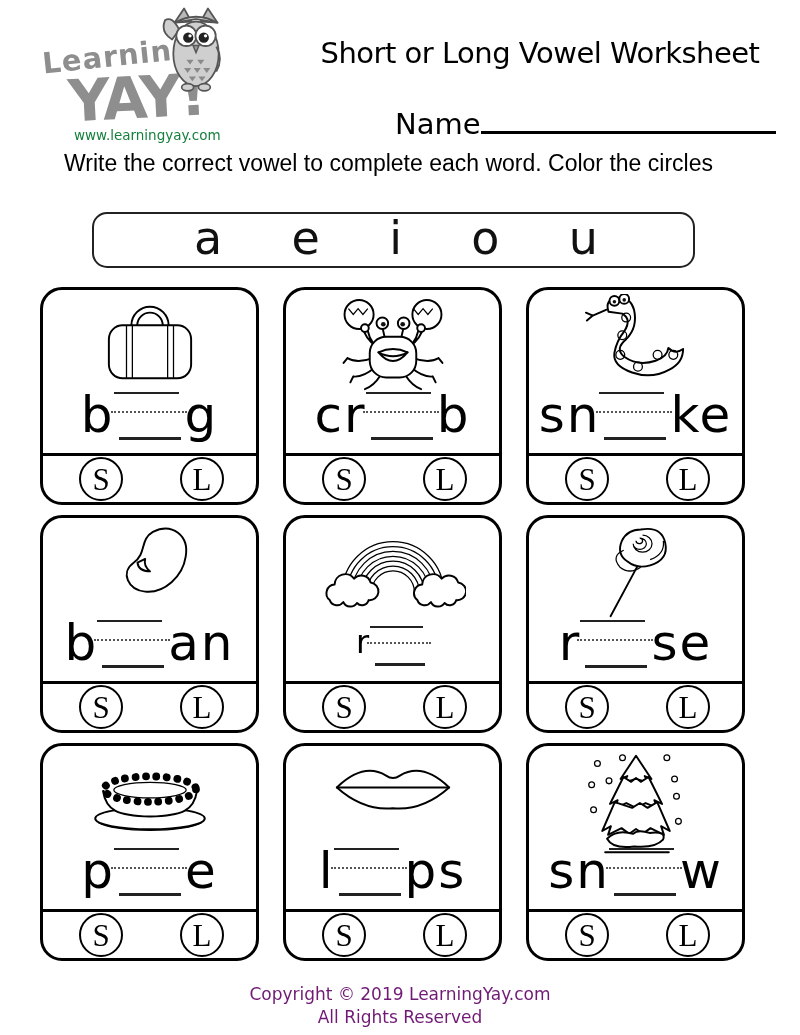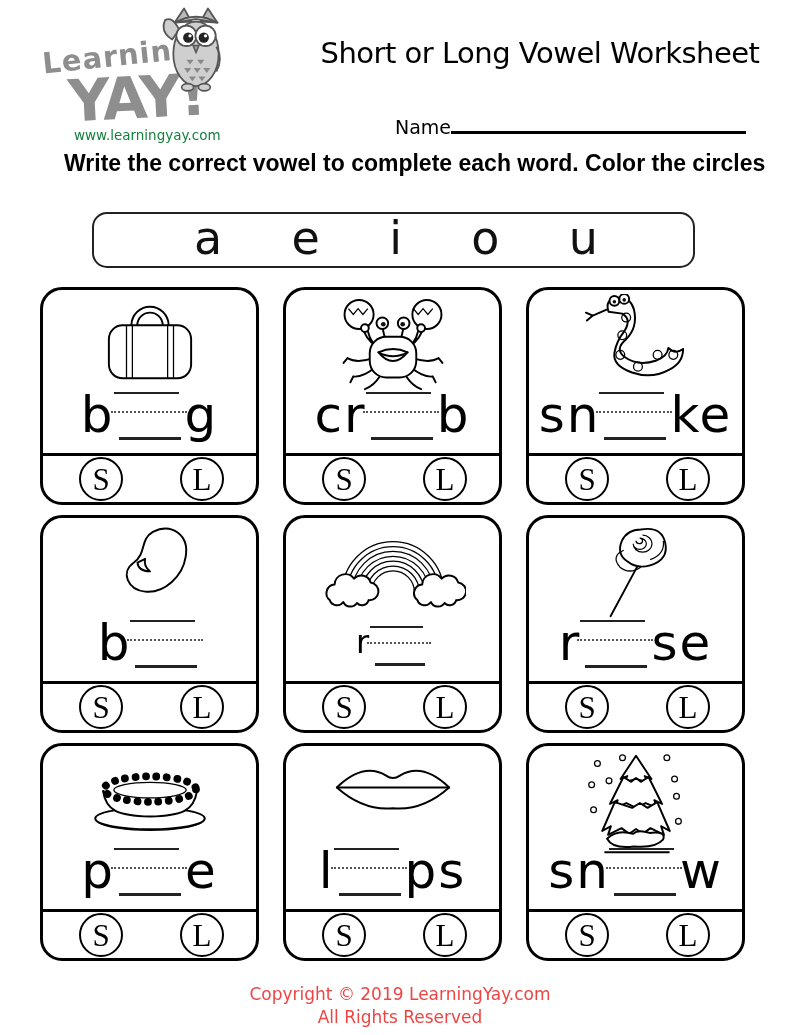--- a/index.html
+++ b/index.html
@@ -7,24 +7,24 @@
 
   
   .logo { position:absolute; left:28px; top:6px; width:215px; height:140px; }
   .logo-learning { position:absolute; left:14px; top:32px; font-size:29px; font-weight:bold; color:#8e8e8e; transform:rotate(-6deg); letter-spacing:1px; }
   .logo-yay { position:absolute; left:40px; top:58px; font-size:58px; font-weight:bold; color:#8e8e8e; letter-spacing:-2px; transform:rotate(-3deg); }
   .logo-url { position:absolute; left:46px; top:121px; font-size:13.5px; color:#15803d; }
   .owl { position:absolute; left:132px; top:0; width:72px; height:86px; }
 
   .title-block { position:absolute; left:300px; top:36px; width:480px; text-align:center; }
   .title { font-size:29px; color:#000; letter-spacing:-0.5px; }
-  .name-row { position:absolute; left:395px; top:104px; font-size:19px; color:#000; white-space:nowrap; }
+  .name-row { position:absolute; left:395px; top:104px; font-size:29px; color:#000; white-space:nowrap; }
   .name-line { display:inline-block; width:295px; border-bottom:3px solid #000; height:30px; vertical-align:baseline; }
 
-  .instructions { position:absolute; left:64px; top:148px; width:710px; font-family:"Liberation Sans",sans-serif; font-size:23px; line-height:1.35; color:#000;font-weight:bold; }
+  .instructions { position:absolute; left:64px; top:148px; width:710px; font-family:"Liberation Sans",sans-serif; font-size:23px; line-height:1.35; color:#000; }
 
   
   .vowel-box { position:absolute; left:92px; top:212px; width:603px; height:56px; border:2px solid #222; border-radius:15px; display:flex; align-items:center; justify-content:space-between; padding:0 95px 4px 100px; }
   .vowel { font-size:46px; color:#111; }
 
   
   .cards { position:absolute; left:40px; top:287px; display:grid; grid-template-columns:repeat(3,219px); grid-auto-rows:218px; column-gap:24px; row-gap:10px; }
   .card { border:3px solid #000; border-radius:22px; background:#fff; display:flex; flex-direction:column; overflow:hidden; }
   .card-top { height:163px; position:relative; display:flex; align-items:flex-end; justify-content:center; }
   .pic { position:absolute; top:4px; left:0; right:0; display:flex; justify-content:center; }
@@ -33,21 +33,21 @@
   .blank { position:relative; width:62px; height:48px; margin:0 4px; border-bottom:3px solid #222; align-self:flex-end; }
   .blank::before { content:""; position:absolute; left:-5px; right:2px; top:0; border-top:2px solid #222; }
   .blank::after  { content:""; position:absolute; left:-8px; right:-6px; top:42%; border-top:2px dotted #555; }
   .w-sm .word { font-size:32px; margin-bottom:15px; }
   .w-sm .blank { width:50px; height:40px; }
   .card-bottom { height:49px; border-top:3px solid #000; display:flex; align-items:center; justify-content:space-between; padding:0 32px 0 36px; }
   .sl { width:44px; height:44px; border:2px solid #000; border-radius:50%; display:flex; align-items:center; justify-content:center; background:#fff; }
   .sl-letter { font-family:"Liberation Serif",serif; font-size:31px; color:#000; line-height:1; }
 
   
-  .footer { position:absolute; left:0; top:983px; width:100%; text-align:center; font-size:17px; color:#ef4444; line-height:1.35; }
+  .footer { position:absolute; left:0; top:983px; width:100%; text-align:center; font-size:17px; color:#701a75; line-height:1.35; }
 
   svg .ln { fill:none; stroke:#000; stroke-width:2; stroke-linecap:round; stroke-linejoin:round; }
   svg .fw { fill:#fff; stroke:#000; stroke-width:2; stroke-linejoin:round; }
   svg .th { fill:none; stroke:#000; stroke-width:1.3; }
 </style>
 </head>
 <body>
 
 <div class="logo">
   <div class="logo-learning">Learning,</div>
@@ -200,20 +200,21 @@
     <div class="card-top">
       <div class="pic">
         <svg viewBox="0 0 110 96" width="106" height="93">
           <path class="fw" d="M58,10 C78,0 96,14 92,36 C89,56 70,74 50,72 C32,70 24,52 38,42 C52,32 44,18 58,10 Z" stroke-width="2.2"></path>
           <path class="fw" d="M42,42 q1,9 13,9 q-7,-6 -5,-13 z" stroke-width="1.6"></path>
         </svg>
       </div>
       <div class="word">
         <span>b</span>
           <span class="blank"></span>
+          <span>an</span>
       </div>
     </div>
     <div class="card-bottom">
       <div class="sl">
           <span class="sl-letter">S</span>
         </div>
       <div class="sl">
           <span class="sl-letter">L</span>
         </div>
     </div>

